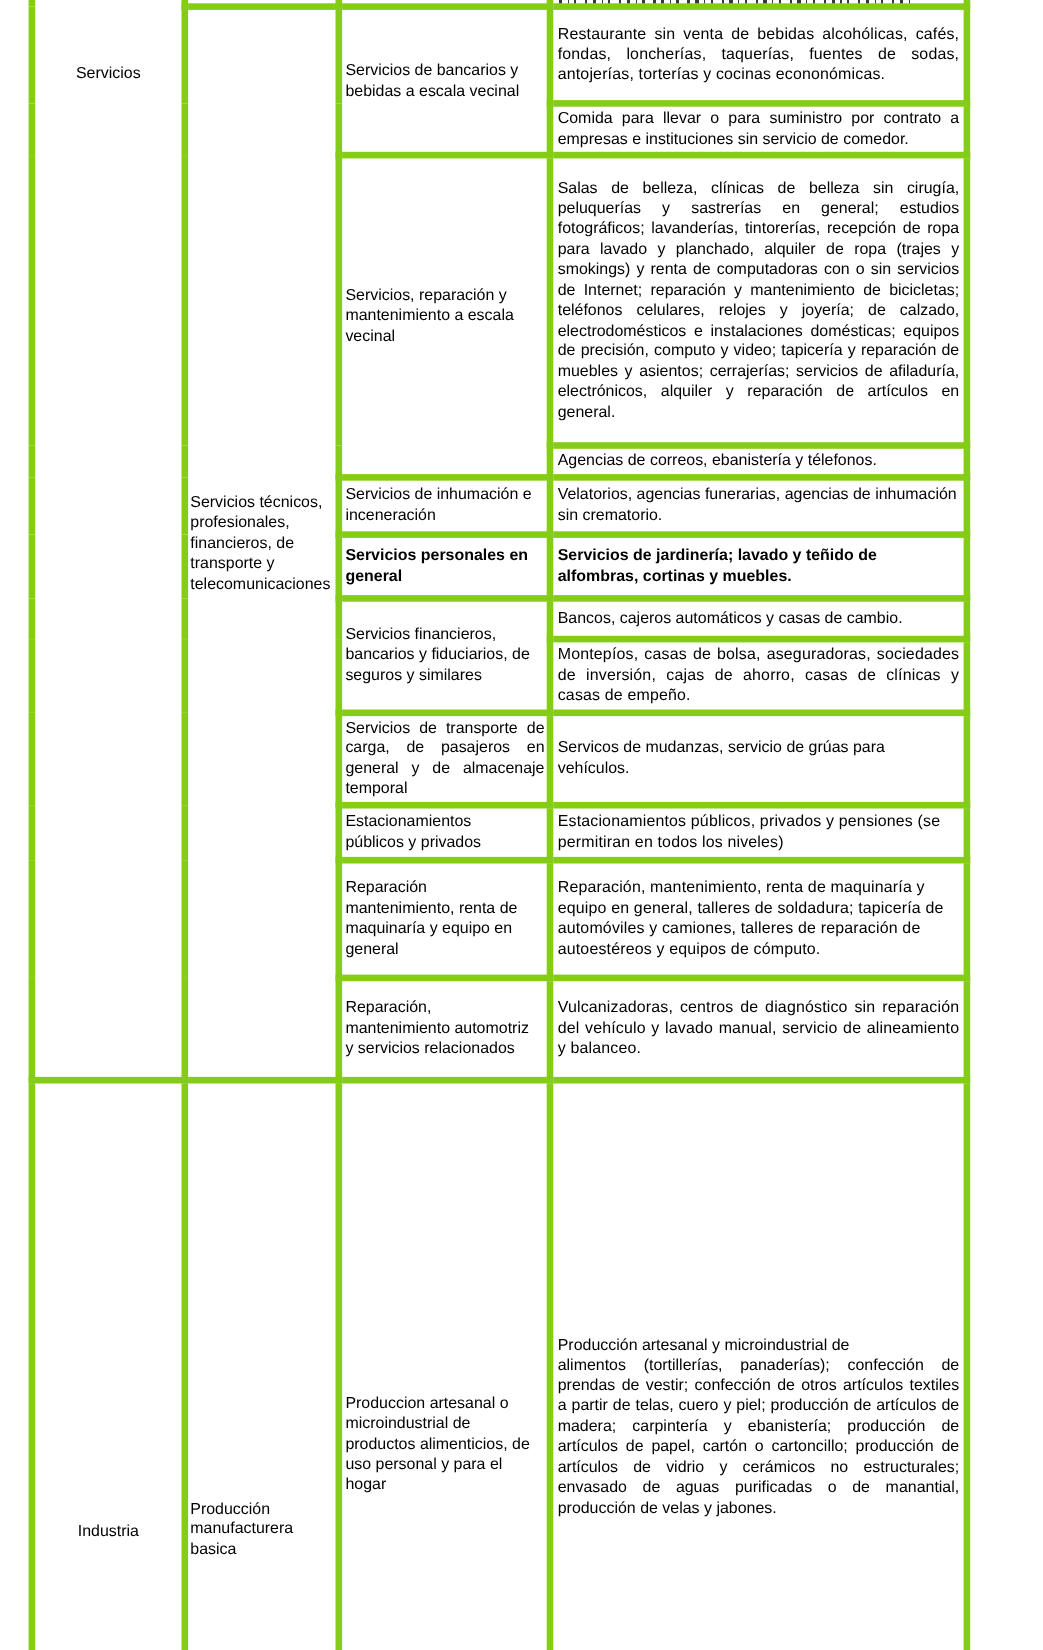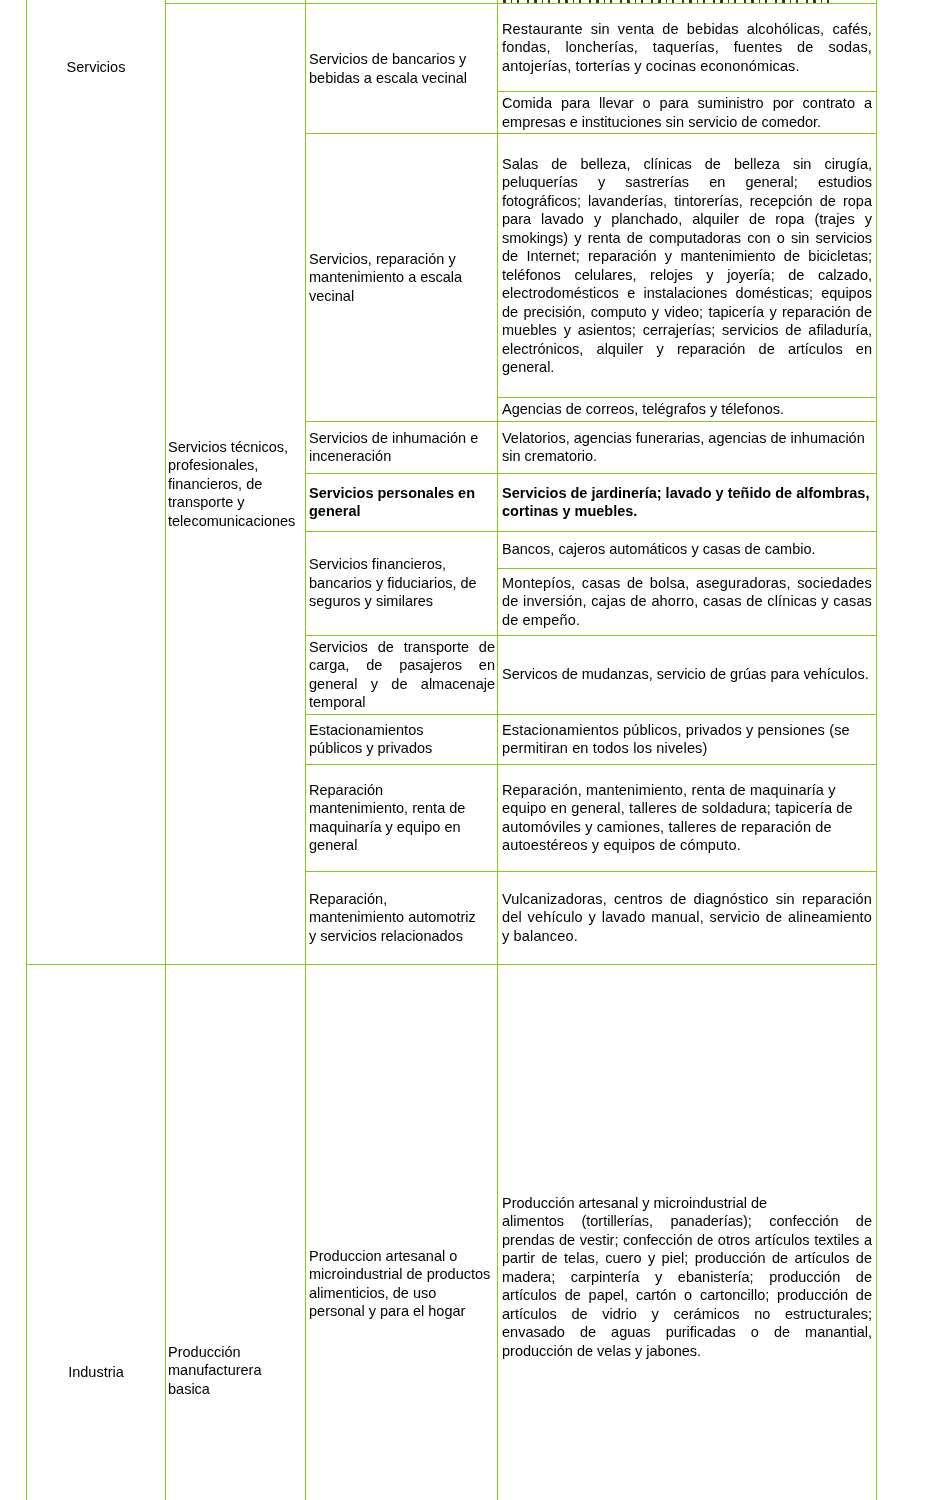--- a/index.html
+++ b/index.html
@@ -11,21 +11,21 @@
     font-family:"Liberation Sans", sans-serif;
     color:#000;
   }
   table.zoning{
     border-collapse:collapse;
     table-layout:fixed;
     margin-left:26px;
     width:850px;
   }
   td{
-    border:1px solid #84cc16;
+    border:6px solid #84cc16;
     vertical-align:middle;
     font-size:14.5px;
     line-height:18.5px;
     color:#000;
     overflow:visible;
     word-wrap:normal;
   }
   tr.r0 td{border-top:none;}
   tr.rlast td{border-bottom:none;}
 
@@ -101,21 +101,21 @@
     </tr>
     <tr class="r2">
       <td class="c4 just">Comida para llevar o para suministro por contrato a empresas e instituciones sin servicio de comedor.</td>
     </tr>
 
     <tr class="r3">
       <td class="c3" rowspan="2">Servicios, reparación y mantenimiento a escala vecinal</td>
       <td class="c4 just">Salas de belleza, clínicas de belleza sin cirugía, peluquerías y sastrerías en general; estudios fotográficos; lavanderías, tintorerías, recepción de ropa para lavado y planchado, alquiler de ropa (trajes y smokings) y renta de computadoras con o sin servicios de Internet; reparación y mantenimiento de bicicletas; teléfonos celulares, relojes y joyería; de calzado, electrodomésticos e instalaciones domésticas; equipos de precisión, computo y video; tapicería y reparación de muebles y asientos; cerrajerías; servicios de afiladuría, electrónicos, alquiler y reparación de artículos en general.</td>
     </tr>
     <tr class="r4">
-      <td class="c4">Agencias de correos, telégrafos y télefonos.</td>
+      <td class="c4">Agencias de correos, ebanistería y télefonos.</td>
     </tr>
 
     <tr class="r5">
       <td class="c3">Servicios de inhumación e inceneración</td>
       <td class="c4">Velatorios, agencias funerarias, agencias de inhumación sin crematorio.</td>
     </tr>
 
     <tr class="r6">
       <td class="c3">Servicios personales en general</td>
       <td class="c4">Servicios de jardinería; lavado y teñido de alfombras, cortinas y muebles.</td>

